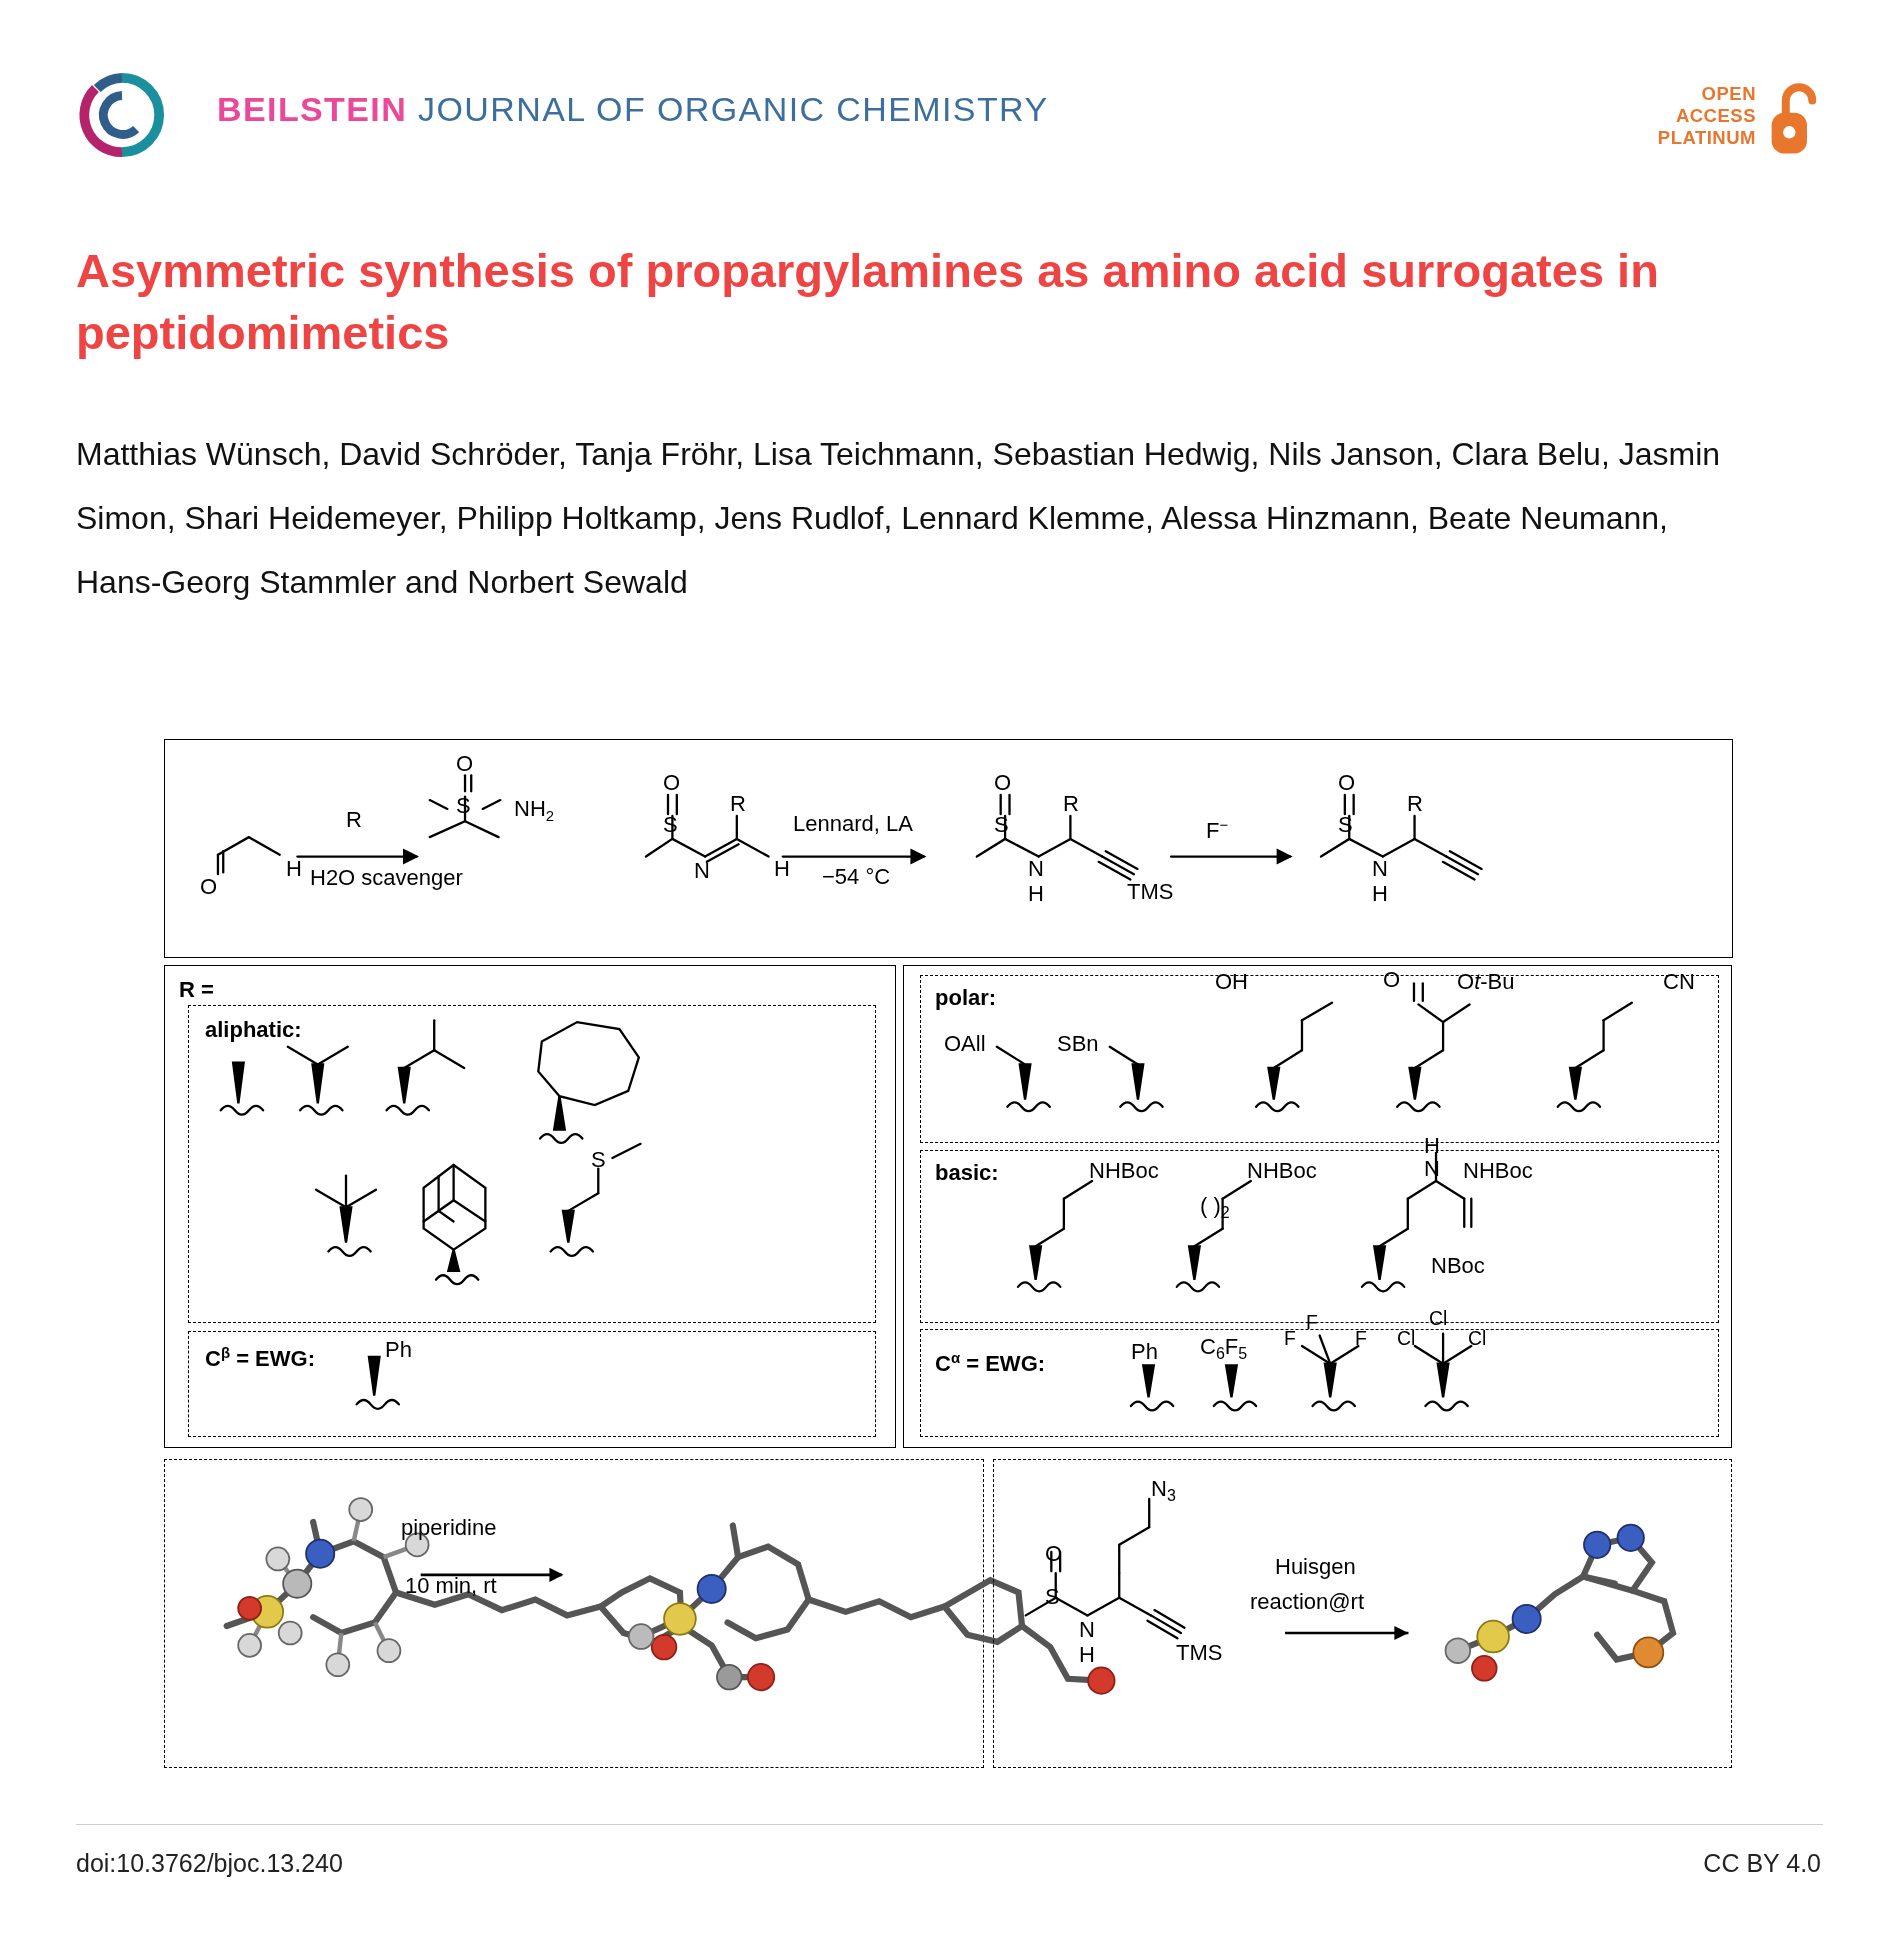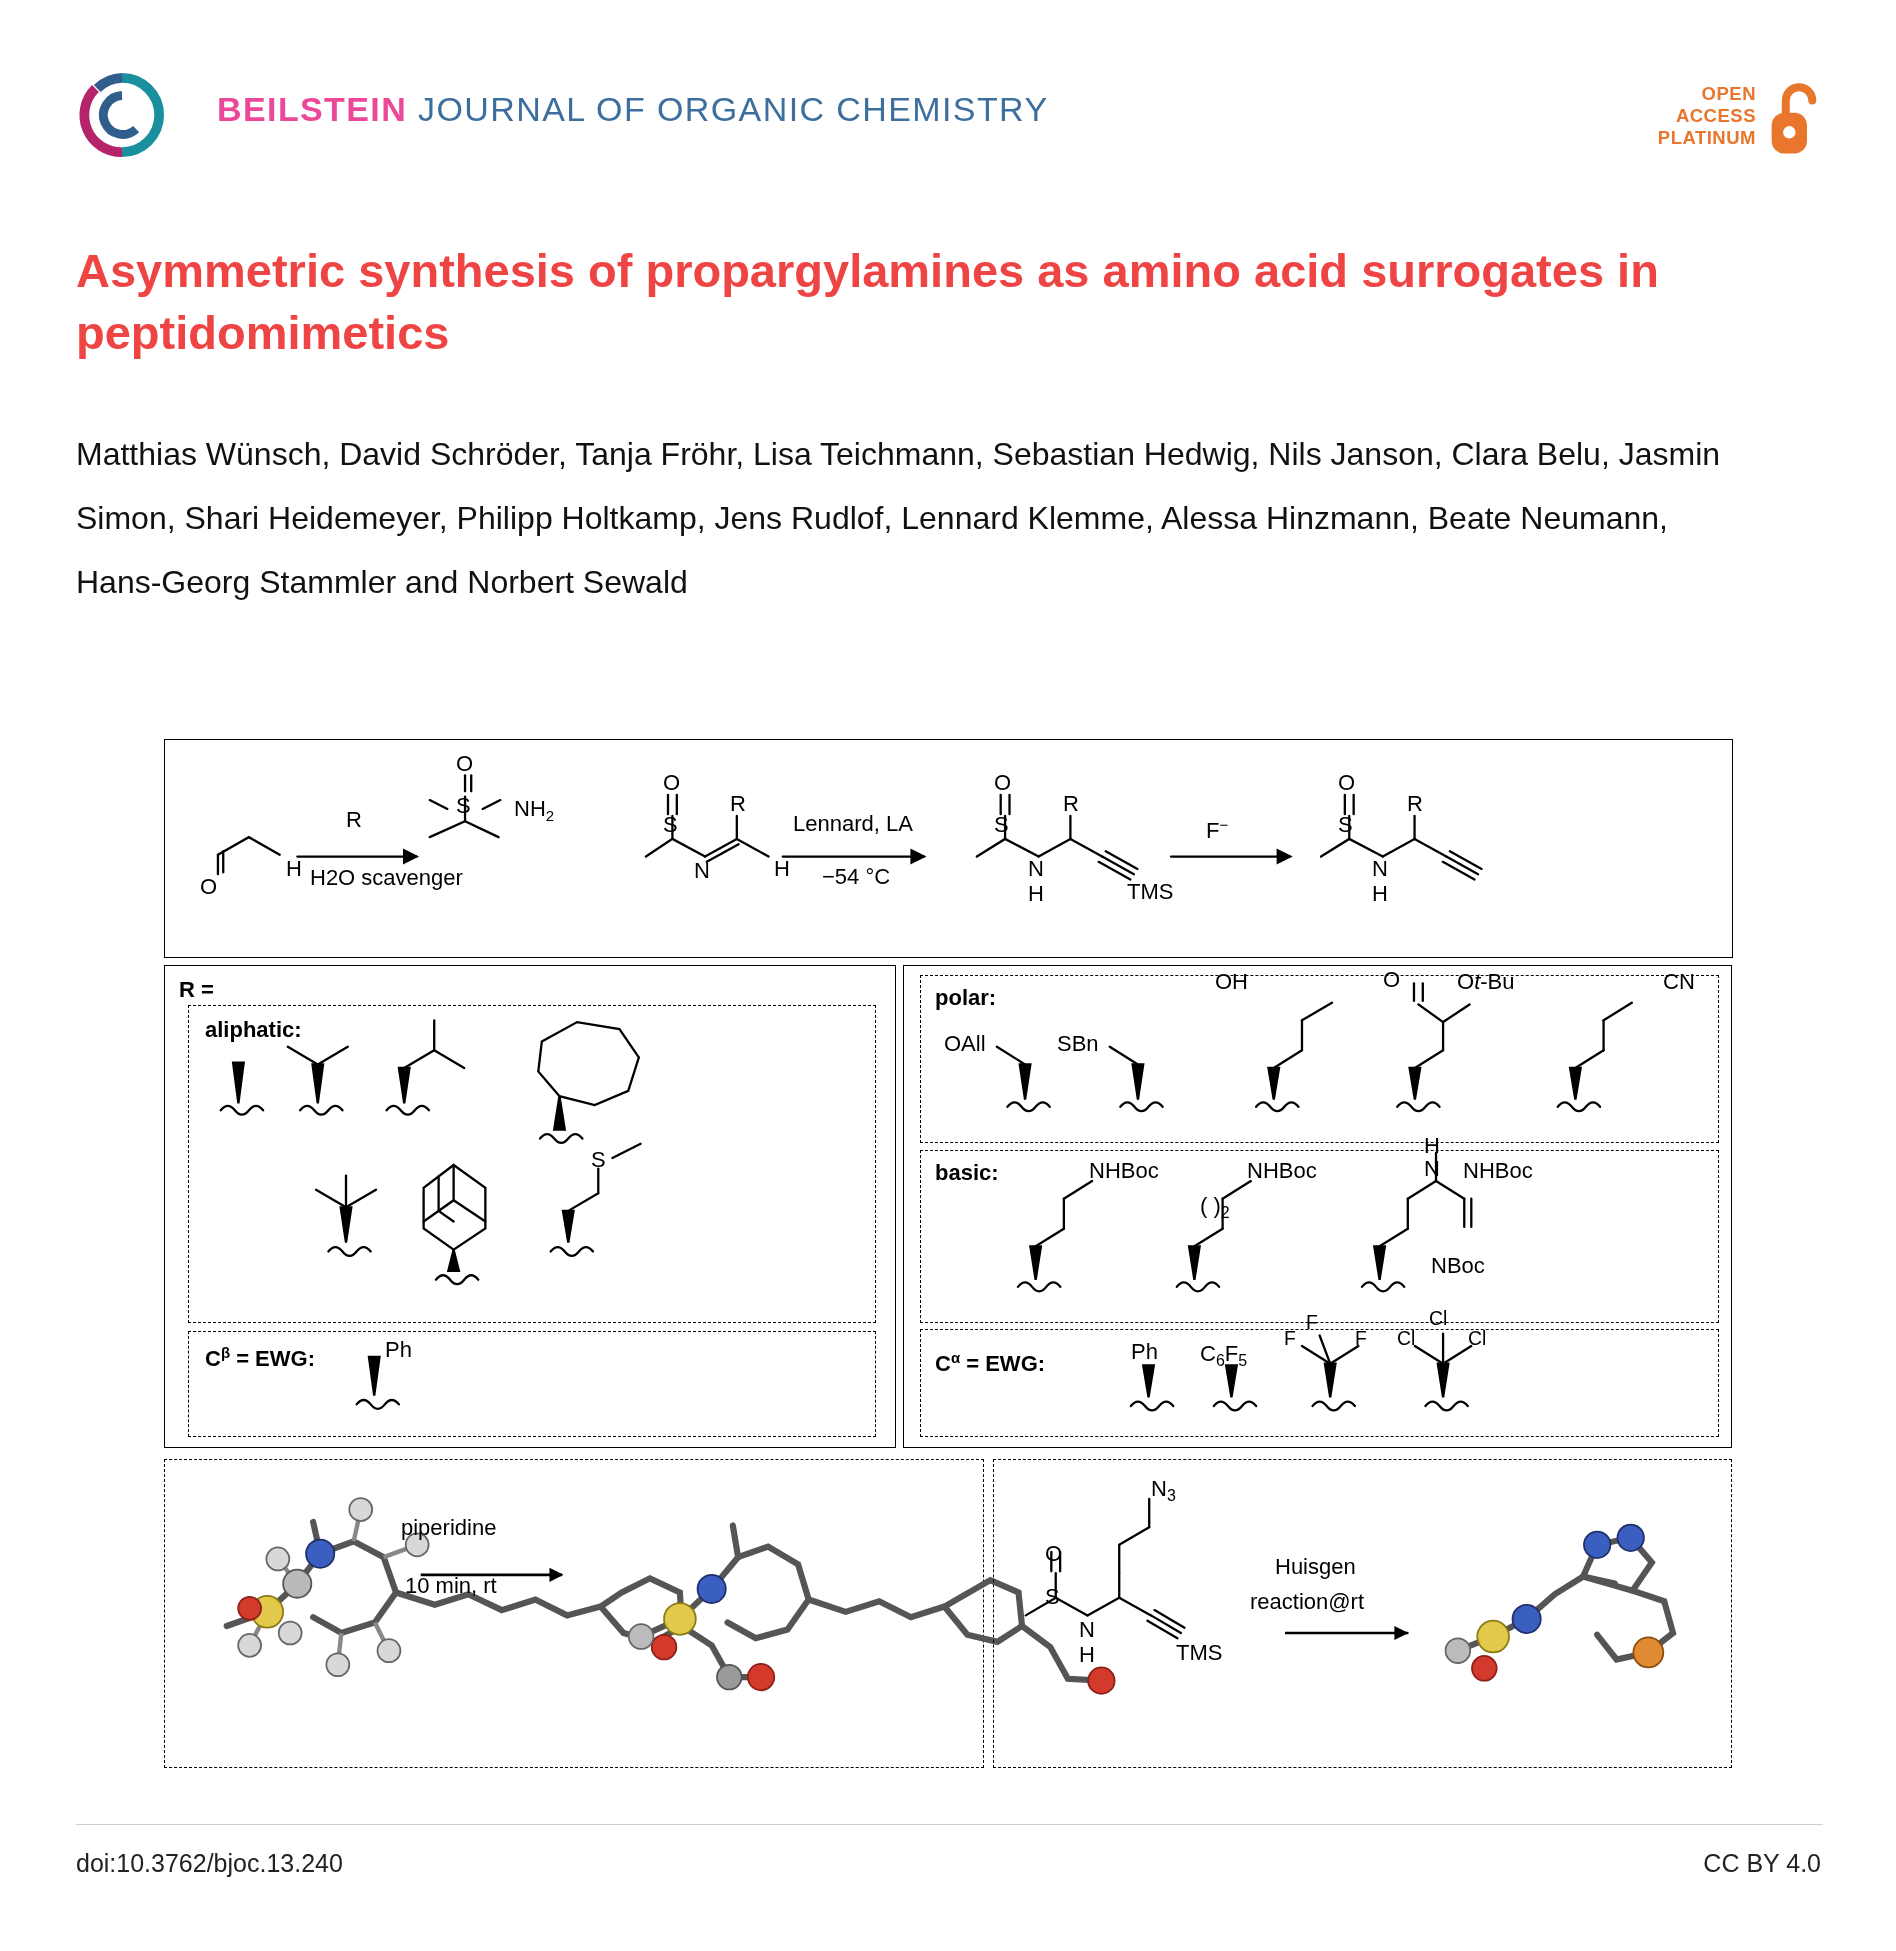--- a/index.html
+++ b/index.html
@@ -333,21 +333,21 @@
             <path d="M444 86 q8 -10 16 0 t16 0 t16 0"></path>
 
             <path d="M592 76 L586 38 L598 38 Z" fill="#000"></path>
             <path d="M592 38 L560 18"></path>
               <path d="M592 38 L624 18"></path>
               <path d="M592 38 L592 4"></path>
             <path d="M572 86 q8 -10 16 0 t16 0 t16 0"></path>
           </g>
         </svg>
         <div class="txt" style="left:210px;top:8.8px;">Ph</div>
-        <div class="txt" style="left:279px;top:11px;">C<sub style="font-size:16px">6</sub>F<sub style="font-size:16px">5</sub></div>
+        <div class="txt" style="left:279px;top:4px;">C<sub style="font-size:16px">6</sub>F<sub style="font-size:16px">5</sub></div>
         <div class="txt-s" style="left:363px;top:-3.5px;">F</div>
         <div class="txt-s" style="left:385px;top:-19.4px;">F</div>
         <div class="txt-s" style="left:434px;top:-3.5px;">F</div>
         <div class="txt-s" style="left:476px;top:-3.5px;">Cl</div>
         <div class="txt-s" style="left:508px;top:-23px;">Cl</div>
         <div class="txt-s" style="left:547px;top:-3.5px;">Cl</div>
       </div>
     </div>
 
     <div class="dbox xtal-box">

